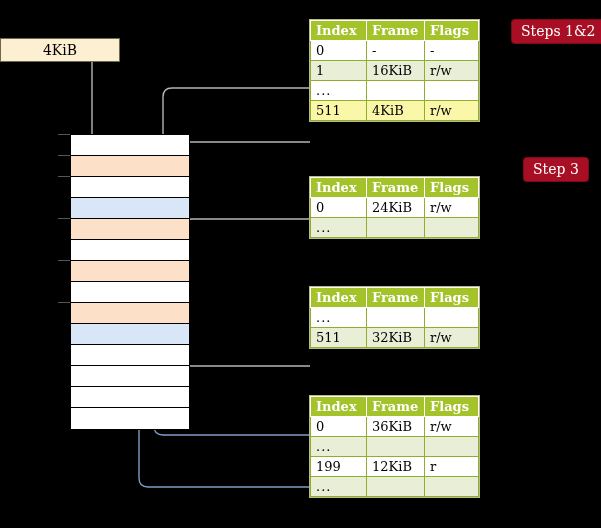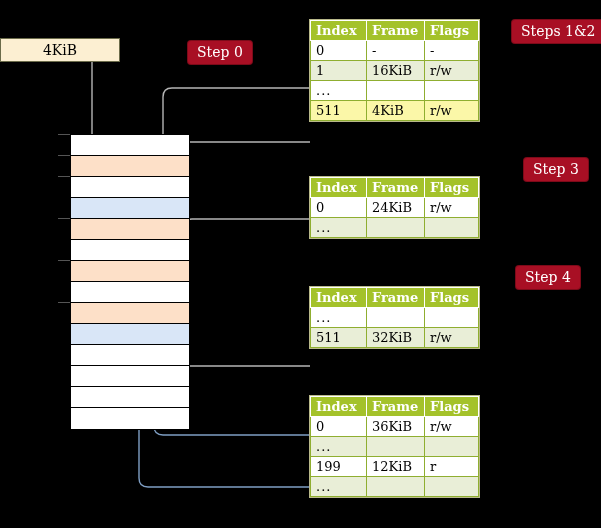--- a/index.html
+++ b/index.html
@@ -104,24 +104,22 @@
     <g fill="#4a6d96">
       <polygon points="148,334 160,334 154,322"></polygon>
       <polygon points="133,216 145,216 139,204"></polygon>
     </g>
   </svg>
 
   <div class="vabox">
     <span>4KiB</span>
   </div>
 
-  <div class="badge step0">Step 0</div>
   <div class="badge steps12">Steps 1&amp;2</div>
   <div class="badge step3">Step 3</div>
-  <div class="badge step4">Step 4</div>
 
   <div class="memcol" id="memcol">
       <div class="memrow c-white"></div>
       <div class="memrow c-orange"></div>
       <div class="memrow c-white"></div>
       <div class="memrow c-blue"></div>
       <div class="memrow c-orange"></div>
       <div class="memrow c-white"></div>
       <div class="memrow c-orange"></div>
       <div class="memrow c-white"></div>

